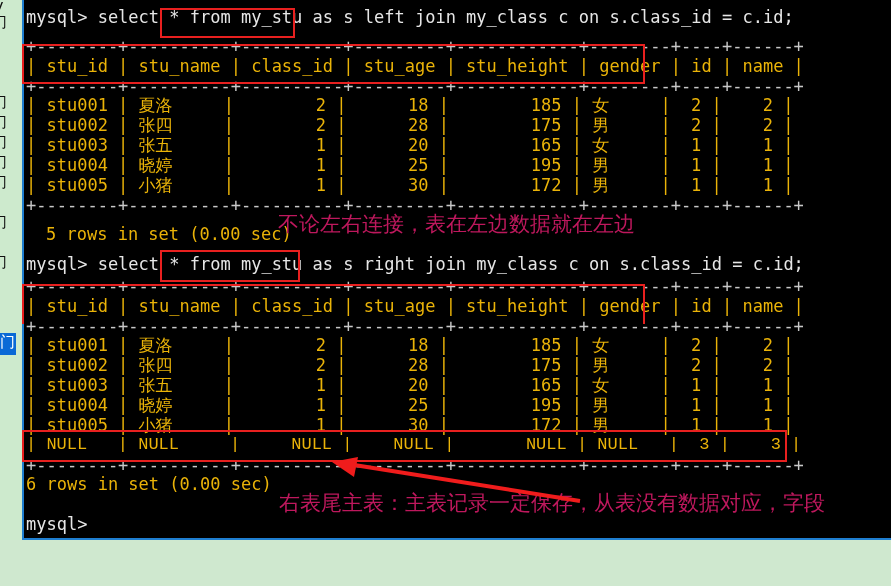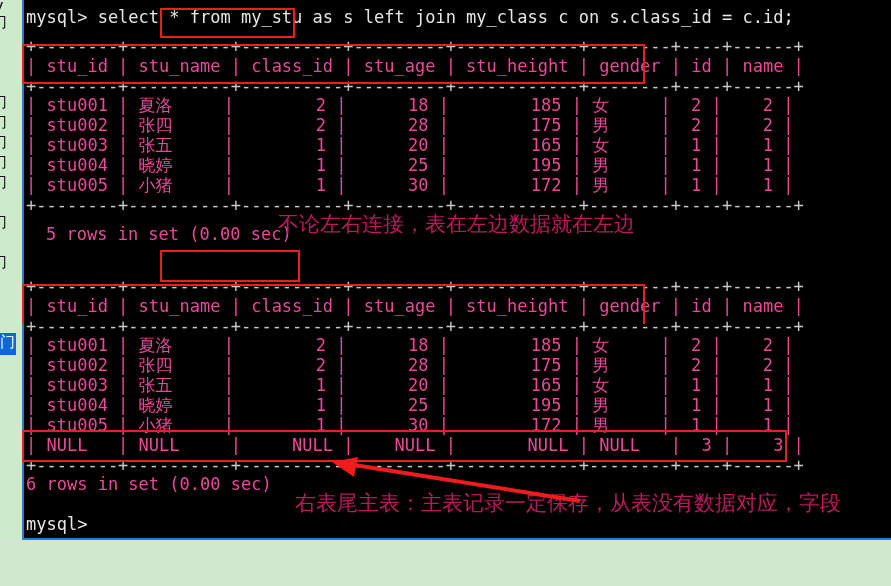--- a/index.html
+++ b/index.html
@@ -46,21 +46,21 @@
   }
   .term-inner {
     position: absolute; left: 0px; top: 0px;
     width: 867px; height: 538px;
   }
   .tline {
     position: absolute; left: 2px;
     font-family: "DejaVu Sans Mono", monospace;
     font-size: 17px;
     line-height: 20px;
-    color: #ec4899;
+    color: #eab308;
     white-space: pre;
     letter-spacing: 0px;
   }
   .tline.sep { color: #c8c8c8; }
   .tline.prompt { color: #e6e6e6; }
 
   
   .redbox {
     position: absolute;
     border: 2px solid #e8201f;
@@ -102,47 +102,48 @@
       <div class="tline sep" style="top:36px;">+--------+----------+----------+---------+------------+--------+----+------+</div>
       <div class="tline" style="top:56px;">| stu_id | stu_name | class_id | stu_age | stu_height | gender | id | name |</div>
       <div class="tline sep" style="top:76px;">+--------+----------+----------+---------+------------+--------+----+------+</div>
       <div class="tline" style="top:95px;">| stu001 | 夏洛     |        2 |      18 |        185 | 女     |  2 |    2 |</div>
       <div class="tline" style="top:115px;">| stu002 | 张四     |        2 |      28 |        175 | 男     |  2 |    2 |</div>
       <div class="tline" style="top:135px;">| stu003 | 张五     |        1 |      20 |        165 | 女     |  1 |    1 |</div>
       <div class="tline" style="top:155px;">| stu004 | 晓婷     |        1 |      25 |        195 | 男     |  1 |    1 |</div>
       <div class="tline" style="top:175px;">| stu005 | 小猪     |        1 |      30 |        172 | 男     |  1 |    1 |</div>
       <div class="tline sep" style="top:195px;">+--------+----------+----------+---------+------------+--------+----+------+</div>
       <div class="tline" style="top:224px;margin-left:20px;">5 rows in set (0.00 sec)</div>
+      <div class="tline prompt" style="top:254px;">mysql&gt; select * from my_stu as s right join my_class c on s.class_id = c.id;</div>
       <div class="tline sep" style="top:276px;">+--------+----------+----------+---------+------------+--------+----+------+</div>
       <div class="tline" style="top:296px;">| stu_id | stu_name | class_id | stu_age | stu_height | gender | id | name |</div>
       <div class="tline sep" style="top:316px;">+--------+----------+----------+---------+------------+--------+----+------+</div>
       <div class="tline" style="top:335px;">| stu001 | 夏洛     |        2 |      18 |        185 | 女     |  2 |    2 |</div>
       <div class="tline" style="top:355px;">| stu002 | 张四     |        2 |      28 |        175 | 男     |  2 |    2 |</div>
       <div class="tline" style="top:375px;">| stu003 | 张五     |        1 |      20 |        165 | 女     |  1 |    1 |</div>
       <div class="tline" style="top:395px;">| stu004 | 晓婷     |        1 |      25 |        195 | 男     |  1 |    1 |</div>
       <div class="tline" style="top:415px;">| stu005 | 小猪     |        1 |      30 |        172 | 男     |  1 |    1 |</div>
-      <div class="tline" style="top:435px;">| NULL   | NULL     |     NULL |    NULL |       NULL | NULL   |  3 |    3 |</div>
+      <div class="tline" style="top:435px;font-family:Liberation Mono, monospace;">| NULL   | NULL     |     NULL |    NULL |       NULL | NULL   |  3 |    3 |</div>
       <div class="tline sep" style="top:455px;">+--------+----------+----------+---------+------------+--------+----+------+</div>
       <div class="tline" style="top:474px;">6 rows in set (0.00 sec)</div>
       <div class="tline prompt" style="top:514px;text-align:right;">mysql&gt;</div>
     </div>
   </div>
 
   <div class="redbox" style="left:160px; top:8px;  width:135px; height:30px;"></div>
 
   <div class="redbox" style="left:22px;  top:44px; width:623px; height:40px;"></div>
 
   <div class="redbox" style="left:160px; top:250px; width:140px; height:32px;"></div>
 
   <div class="redbox" style="left:22px;  top:284px; width:623px; height:40px; border-bottom:none;"></div>
 
   <div class="redbox" style="left:22px; top:430px; width:765px; height:32px;"></div>
 
   <div class="redtext" style="left:278px; top:209px;">不论左右连接，表在左边数据就在左边</div>
 
-  <div class="redtext" style="left:295px; top:488px;">右表尾主表：主表记录一定保存，从表没有数据对应，字段</div>
+  <div class="redtext" style="left:279px; top:488px;">右表尾主表：主表记录一定保存，从表没有数据对应，字段</div>
 
   <svg class="arrow" style="left:330px; top:455px; width:260px; height:50px;" width="260" height="50" viewBox="0 0 260 50">
     <line x1="18" y1="9" x2="250" y2="46" stroke="#f01c1c" stroke-width="4"></line>
     <polygon points="2,7 28,2 24,22" fill="#f01c1c"></polygon>
   </svg>
 
 </div>
 
 </body></html>

